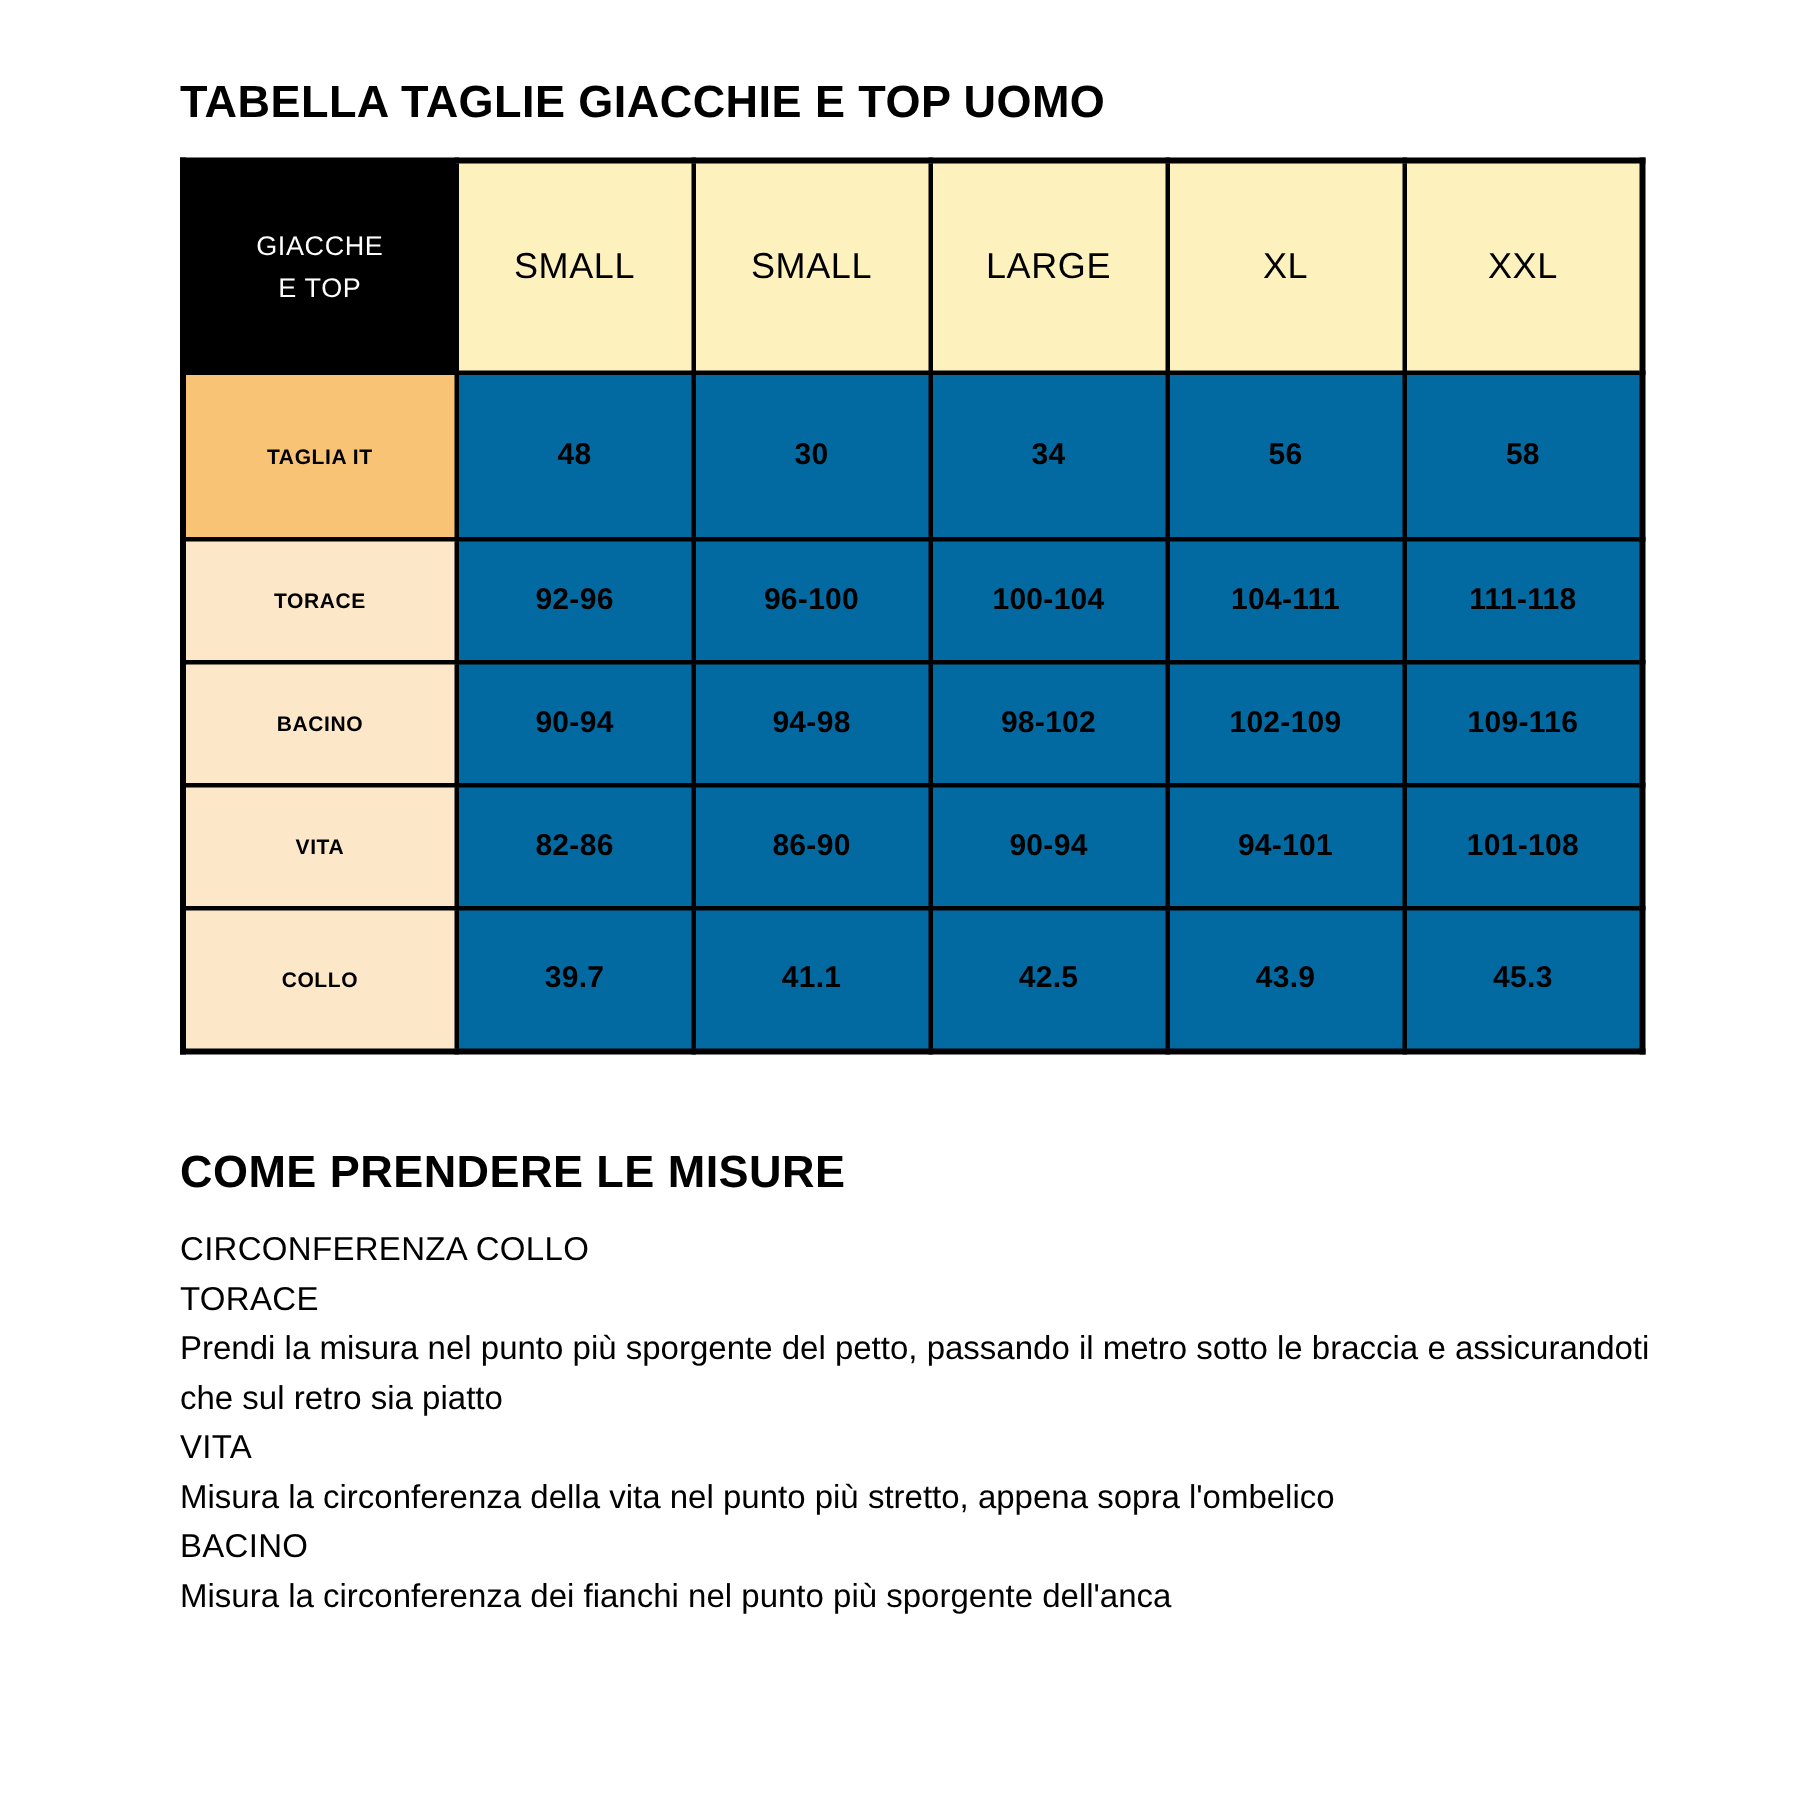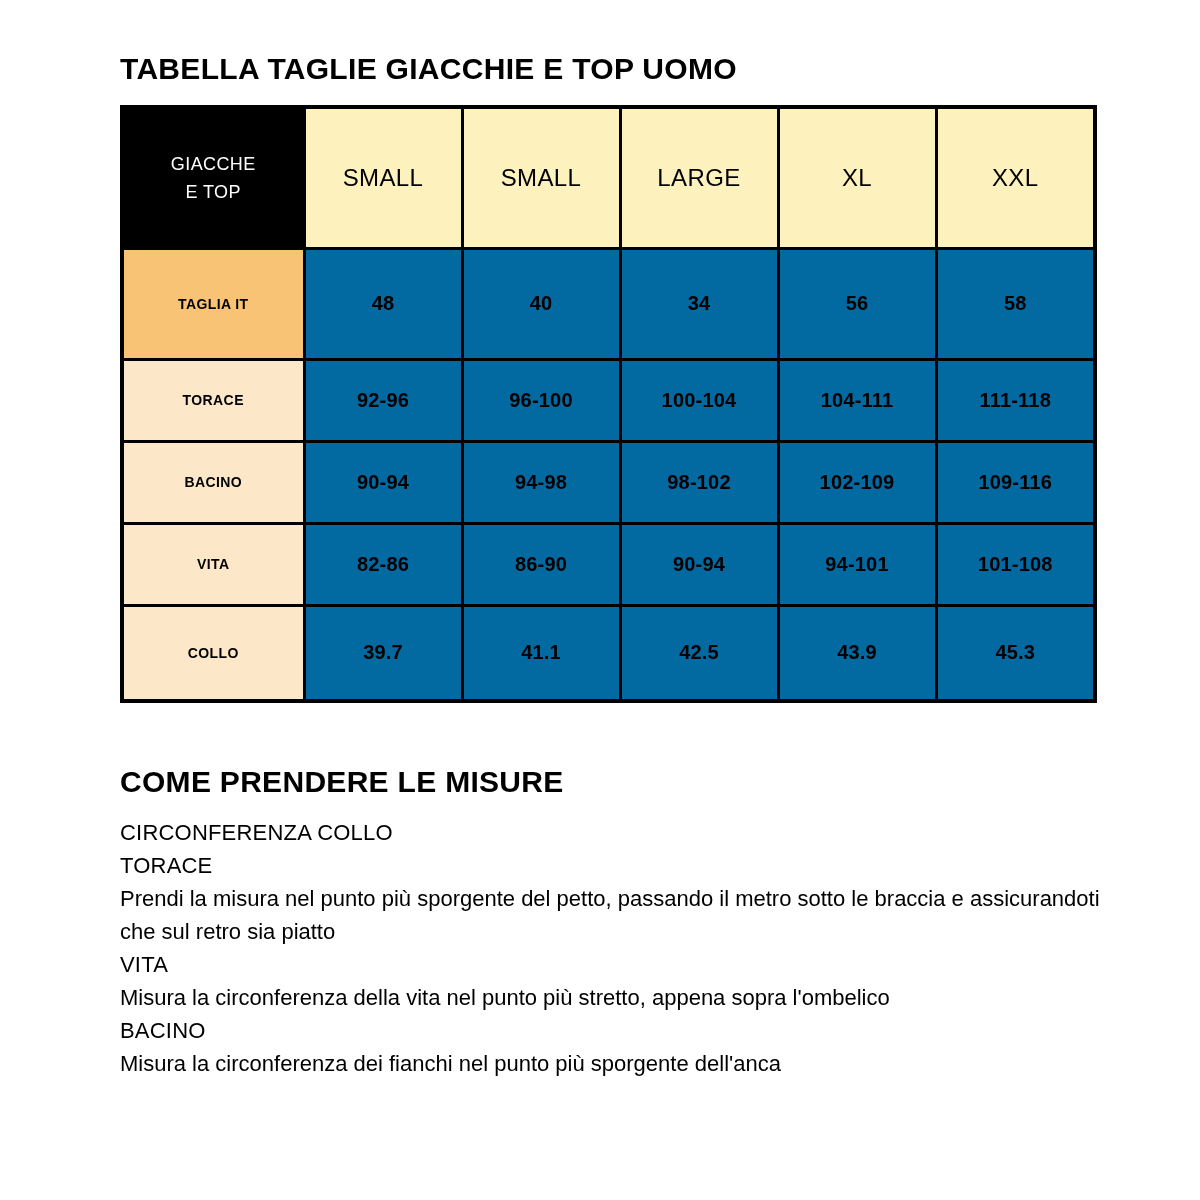--- a/index.html
+++ b/index.html
@@ -109,21 +109,21 @@
         <td class="col-head">SMALL</td>
         <td class="col-head">SMALL</td>
         <td class="col-head">LARGE</td>
         <td class="col-head">XL</td>
         <td class="col-head">XXL</td>
       </tr>
 
       <tr class="r-taglia">
         <td class="row-label accent">TAGLIA IT</td>
         <td class="val">48</td>
-        <td class="val">40</td>
+        <td class="val">30</td>
         <td class="val">34</td>
         <td class="val">56</td>
         <td class="val">58</td>
       </tr>
 
       <tr class="r-std">
         <td class="row-label">TORACE</td>
         <td class="val">92-96</td>
         <td class="val">96-100</td>
         <td class="val">100-104</td>

